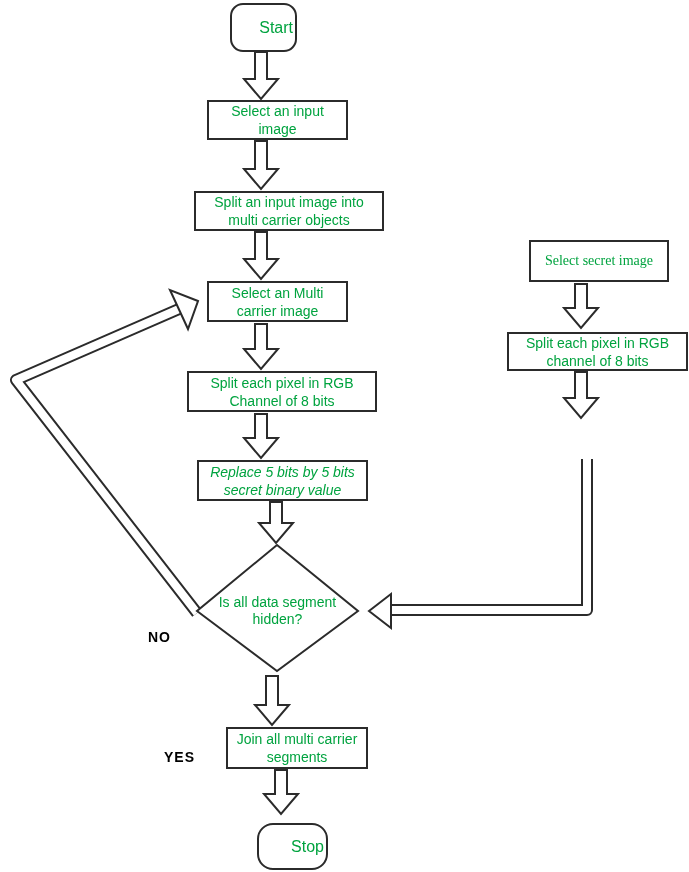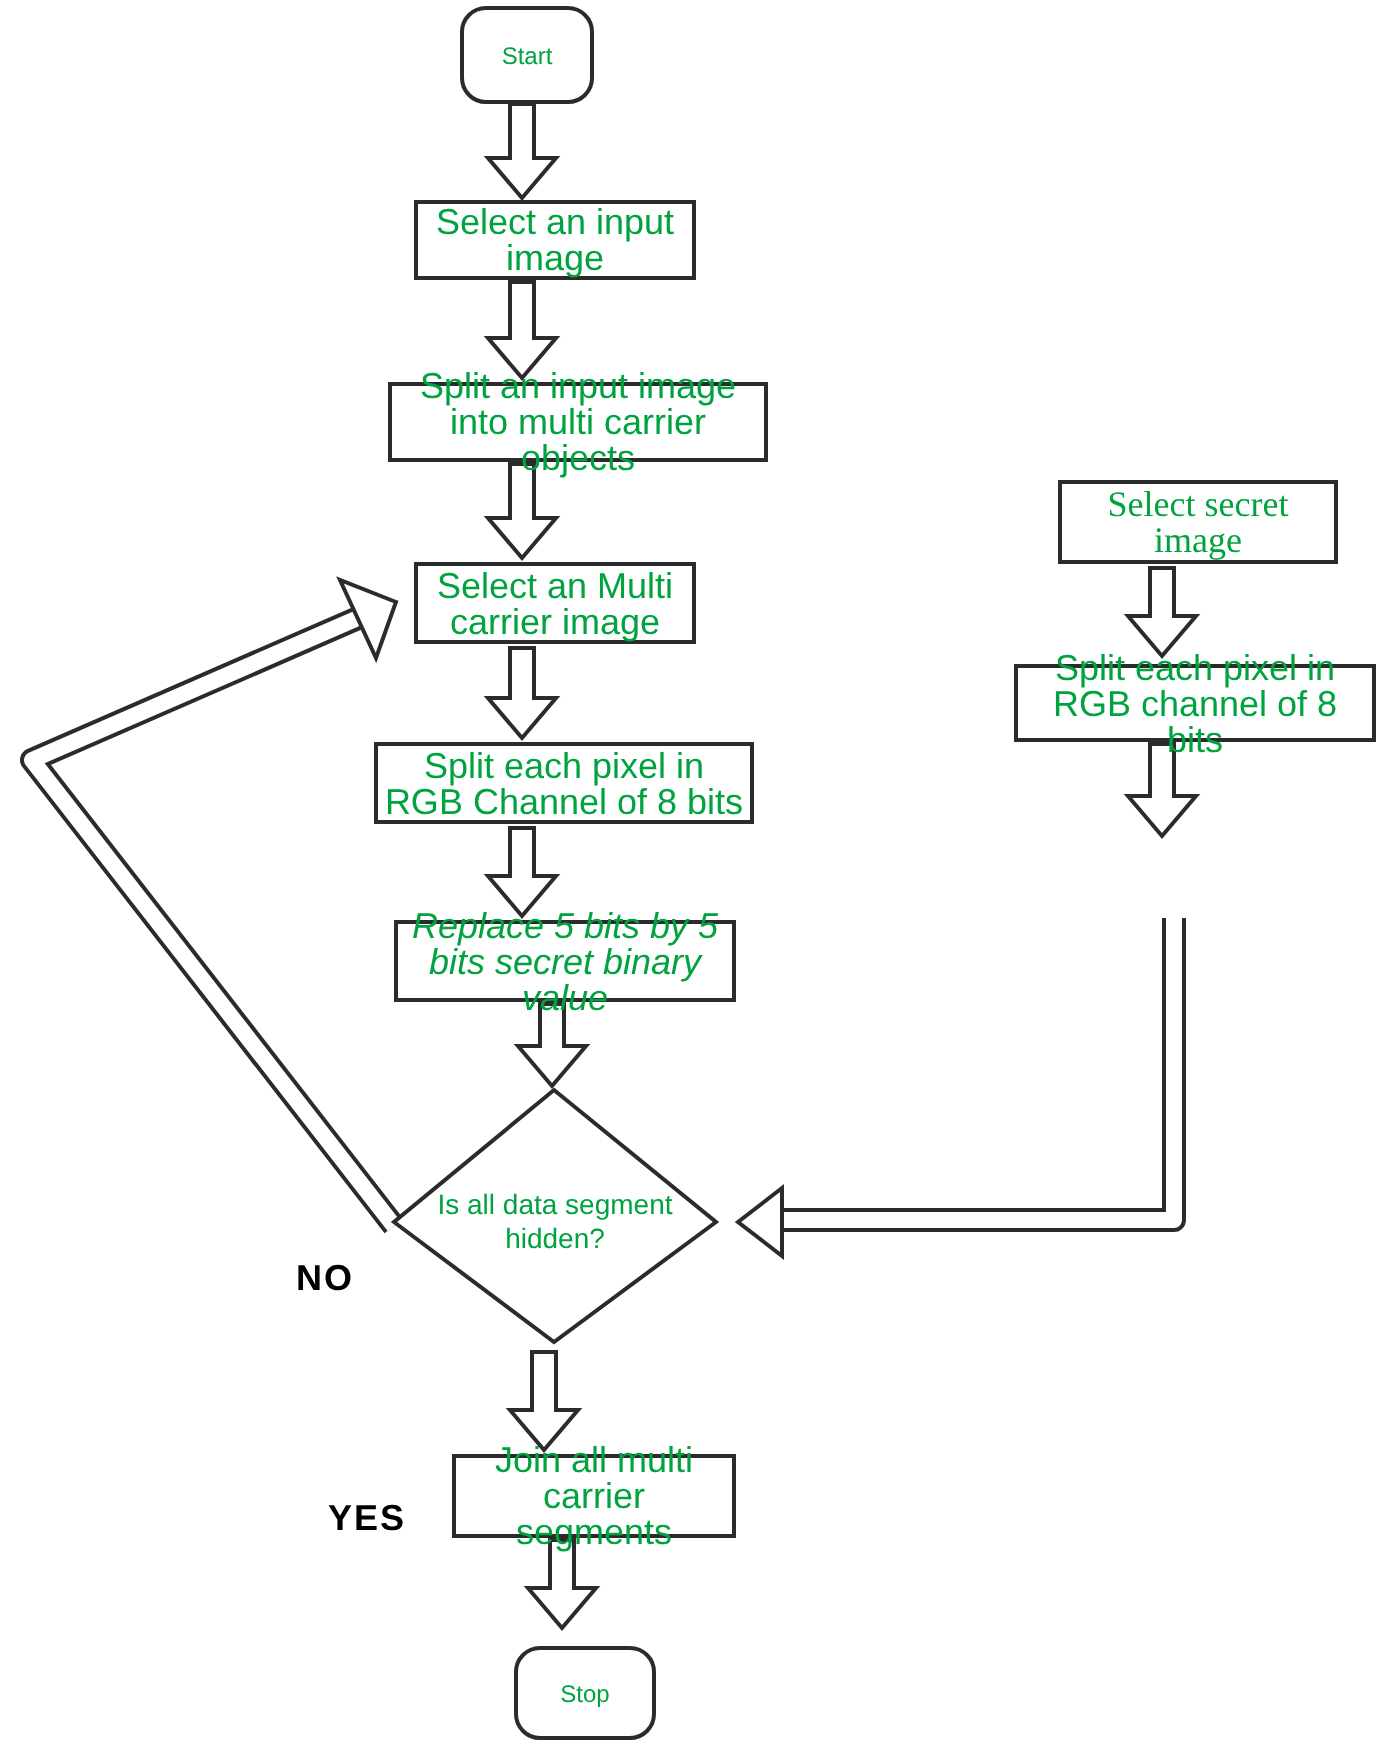--- a/index.html
+++ b/index.html
@@ -19,44 +19,45 @@
   .node {
     position: absolute;
     box-sizing: border-box;
     border: 2px solid #2b2b2b;
     background: #ffffff;
     color: #00a33f;
     display: flex;
     align-items: center;
     justify-content: center;
     text-align: center;
-    font-size: 18px;
+    font-size: 14px;
     line-height: 18px;
     padding: 1px 2px;
   }
   .node.terminal {
     border-radius: 13px;
-    font-size: 12px;
+    font-size: 16px;
     line-height: 20px;
+    justify-content: flex-end;
   }
   .diamond-text {
     position: absolute;
     color: #00a33f;
     display: flex;
     align-items: flex-end;
     justify-content: center;
     text-align: center;
     font-size: 14px;
     line-height: 17px;
     background: transparent;
   }
   .branch-label {
     position: absolute;
     color: #000000;
-    font-size: 18px;
+    font-size: 14px;
     font-weight: bold;
     letter-spacing: 1px;
   }
   .blockarrow { fill: #ffffff; stroke: #2b2b2b; stroke-width: 2; }
   .pipe-outer { fill: none; stroke: #2b2b2b; stroke-width: 12; stroke-linejoin: round; stroke-linecap: butt; }
   .pipe-inner { fill: none; stroke: #ffffff; stroke-width: 8; stroke-linejoin: round; stroke-linecap: butt; }
   .pipe-head { fill: #ffffff; stroke: #2b2b2b; stroke-width: 2; stroke-linejoin: miter; }
   .diamond { fill: #ffffff; stroke: #2b2b2b; stroke-width: 2; }
 </style>
 </head>
@@ -114,21 +115,21 @@
   </div>
 
   <div class="diamond-text" style="left:201px; top:588px; width:153px; height:40px;">
     <span>Is all data segment hidden?</span>
   </div>
 
   <div class="node" style="left:226px; top:727px; width:142px; height:42px;">
     <span>Join all multi carrier segments</span>
   </div>
 
-  <div class="node terminal" style="left:257px; top:823px; width:71px; height:47px;">
+  <div class="node terminal" style="left:257px; top:823px; width:71px; height:47px;border-radius:16px;">
     <span>Stop</span>
   </div>
 
   <div class="node" style="left:529px; top:240px; width:140px; height:42px;font-family:Liberation Serif, serif;">
     <span>Select secret image</span>
   </div>
 
   <div class="node" style="left:507px; top:332px; width:181px; height:39px;">
     <span>Split each pixel in RGB channel of 8 bits</span>
   </div>

